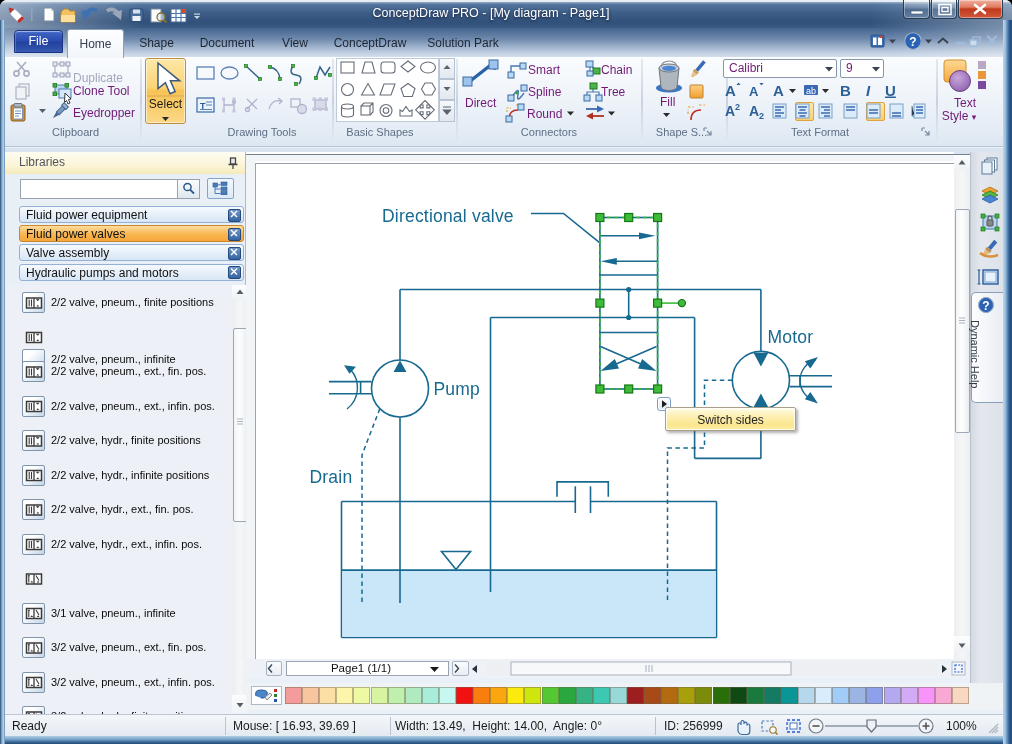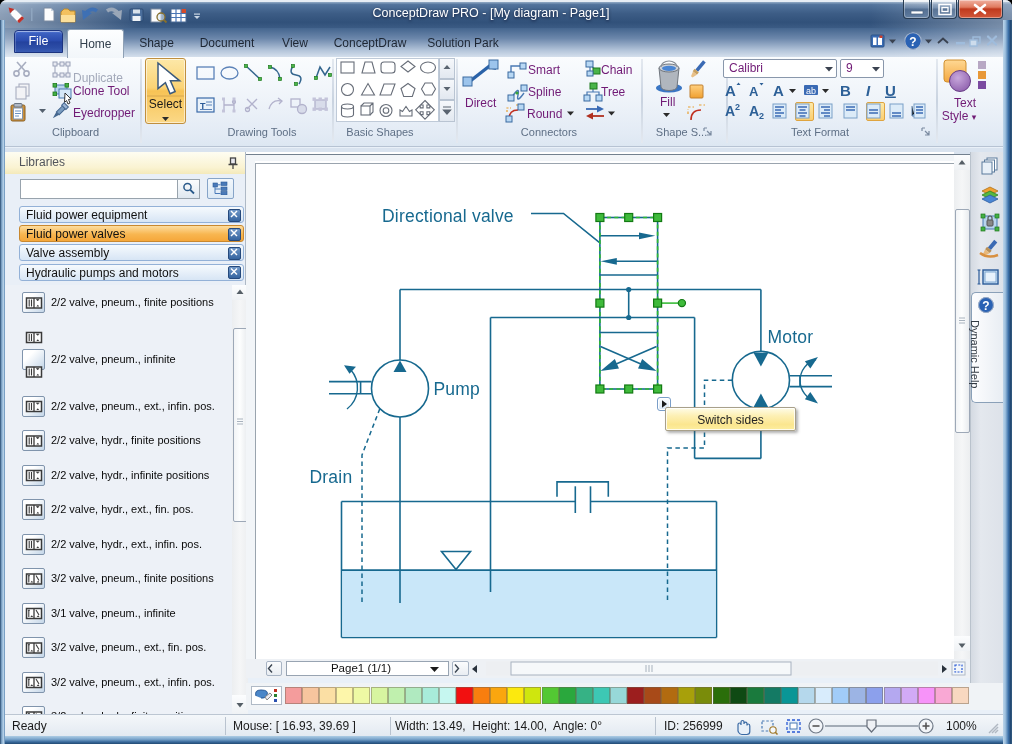--- a/index.html
+++ b/index.html
@@ -563,43 +563,43 @@
 
     <div class="abs" id="lplist">
       <div class="abs item" style="top:7px;">
           <div class="iticon"></div>
           <span class="ittext">2/2 valve, pneum., finite positions</span>
         </div>
       <div class="abs item" style="top:41.5px;margin-top:22px;">
           <div class="iticon"></div>
           <span class="ittext">2/2 valve, pneum., infinite</span>
         </div>
+      <div class="abs item" style="top:76px;">
+          <div class="iticon"></div>
+          <span class="ittext">2/2 valve, pneum., ext., fin. pos.</span>
+        </div>
       <div class="abs item" style="top:110.5px;">
           <div class="iticon"></div>
           <span class="ittext">2/2 valve, pneum., ext., infin. pos.</span>
         </div>
       <div class="abs item" style="top:145px;">
           <div class="iticon"></div>
           <span class="ittext">2/2 valve, hydr., finite positions</span>
         </div>
       <div class="abs item" style="top:179.5px;">
           <div class="iticon"></div>
           <span class="ittext">2/2 valve, hydr., infinite positions</span>
         </div>
       <div class="abs item" style="top:214px;">
           <div class="iticon"></div>
           <span class="ittext">2/2 valve, hydr., ext., fin. pos.</span>
         </div>
       <div class="abs item" style="top:248.5px;">
           <div class="iticon"></div>
           <span class="ittext">2/2 valve, hydr., ext., infin. pos.</span>
-        </div>
-      <div class="abs item" style="top:283px;">
-          <div class="iticon"></div>
-          <span class="ittext">3/2 valve, pneum., finite positions</span>
         </div>
       <div class="abs item" style="top:317.5px;">
           <div class="iticon"></div>
           <span class="ittext">3/1 valve, pneum., infinite</span>
         </div>
       <div class="abs item" style="top:352px;">
           <div class="iticon"></div>
           <span class="ittext">3/2 valve, pneum., ext., fin. pos.</span>
         </div>
       <div class="abs item" style="top:386.5px;">

